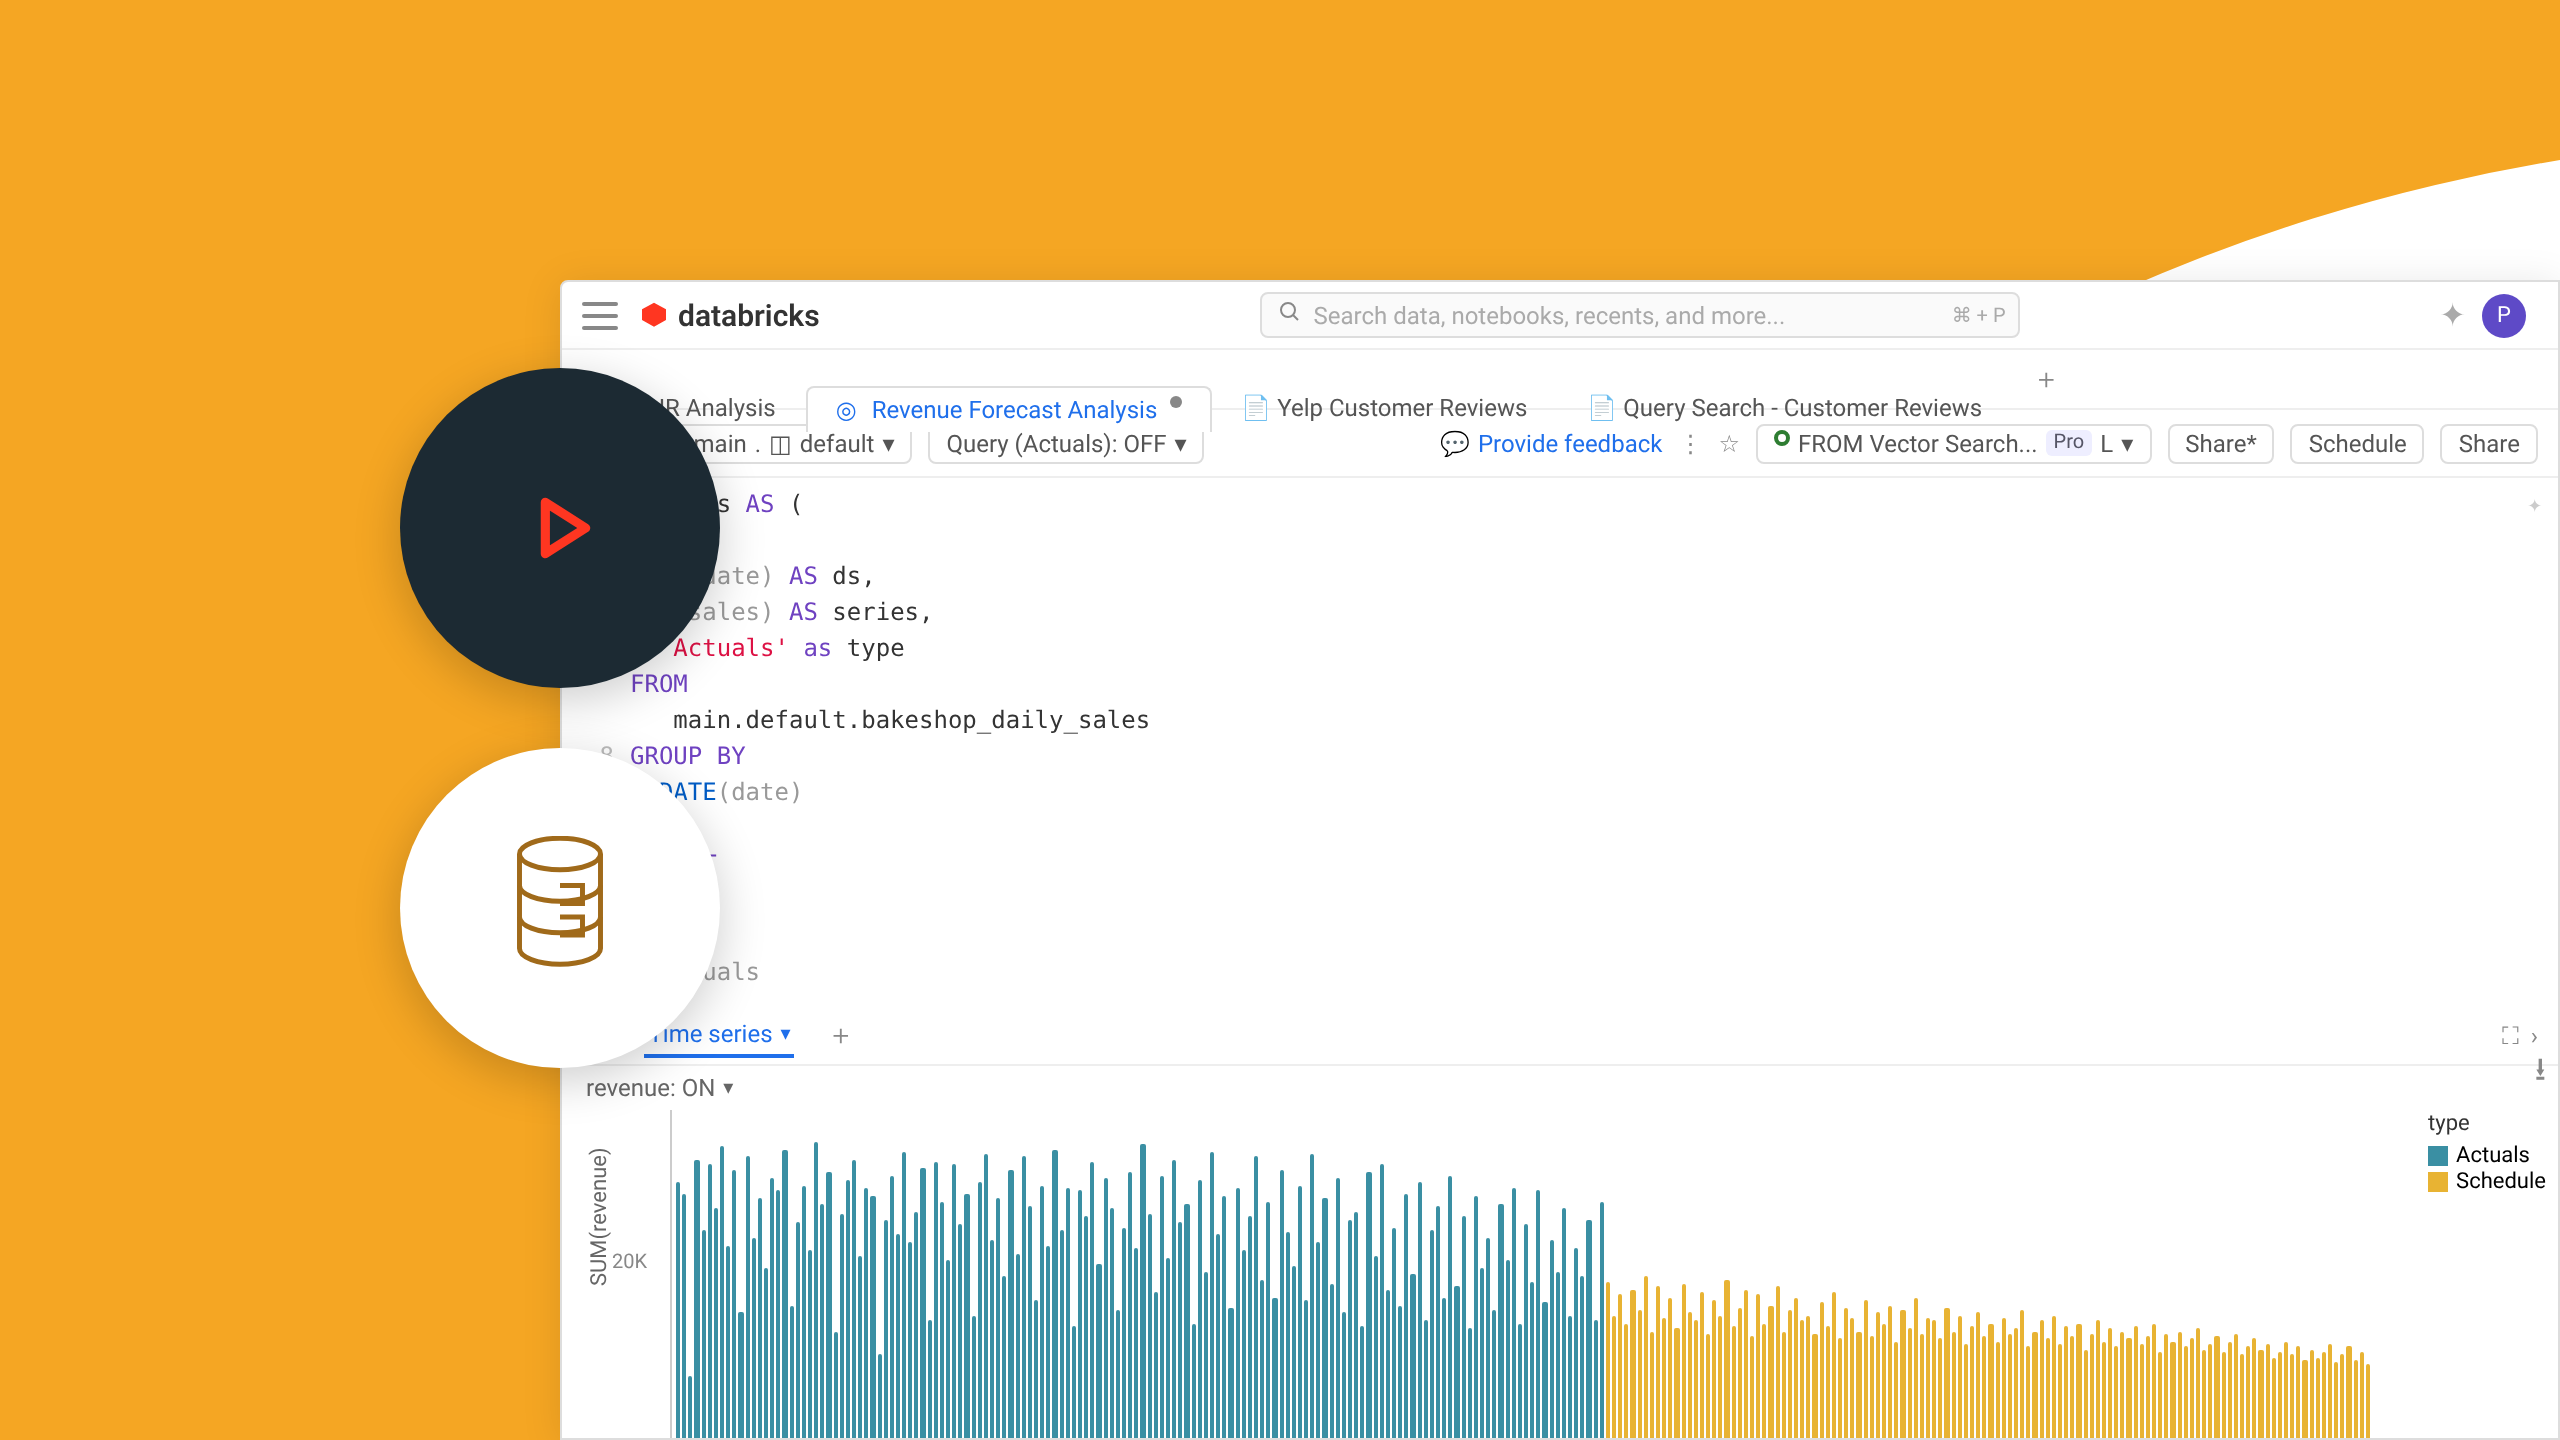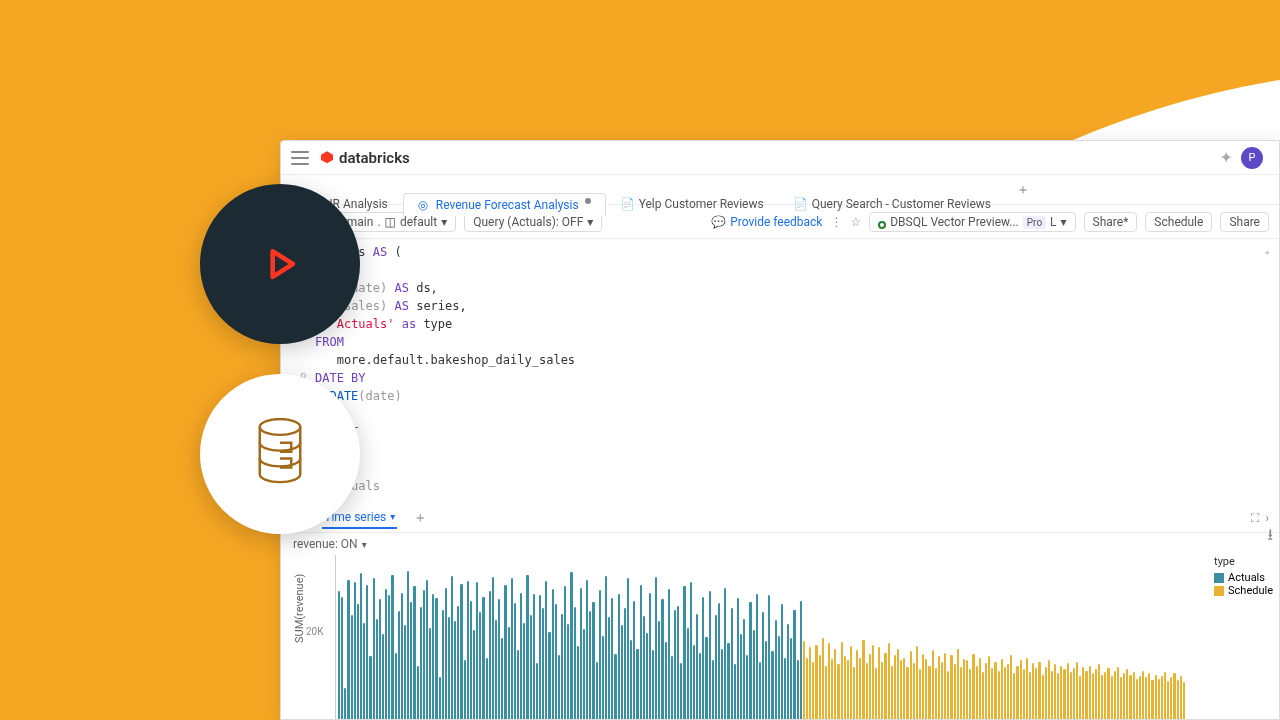--- a/index.html
+++ b/index.html
@@ -24,21 +24,21 @@
 
   .tabsbar { display: flex; align-items: center; border-bottom: 1px solid #eee; font-size: 12px; color: #555; height: 30px; padding-left: 10px; }
   .tab { padding: 4px 14px; display: flex; align-items: flex-start; gap: 6px; border: 1px solid transparent; border-bottom: none; cursor: pointer; margin-top: 27px; }
   .tab.active { border-color: #ddd; border-radius: 4px 4px 0 0; background: #fff; color: #1f6feb; position: relative; top: 1px; }
   .tab-icon { width: 12px; height: 12px; display:inline-block; }
   .dot { width: 6px; height: 6px; border-radius: 50%; background: #888; }
   .plus-tab { padding: 4px 10px; color: #888; font-size: 14px; cursor: pointer; }
 
   .toolbar { display: flex; align-items: center; padding: 6px 10px; gap: 8px; font-size: 12px; border-bottom: 1px solid #eee; height: 34px; }
   .runbtn { width: 24px; height: 22px; background: #1f6feb; border-radius: 3px; display: flex; align-items: center; justify-content: center; color: #fff; font-size: 11px; cursor:pointer; }
-  .pill { border: 1px solid #ddd; border-radius: 4px; padding: 2px 8px; display: flex; align-items: flex-end; gap: 4px; color: #555; cursor:pointer; }
+  .pill { border: 1px solid #ddd; border-radius: 4px; padding: 2px 8px; display: flex; align-items: flex-start; gap: 4px; color: #555; cursor:pointer; }
   .toolbar-right { margin-left: auto; display: flex; align-items: center; gap: 8px; }
   .linkish { color: #1f6feb; display:flex; align-items:center; gap:4px; cursor:pointer; }
   .green-dot { width:8px; height:8px; border-radius:50%; border:2px solid #2e7d32; display:inline-block; }
   .badge { background:#eef; color:#556; font-size:10px; padding:1px 4px; border-radius:3px; }
 
   .editor { padding: 4px 0 8px 0; font-family: Menlo, Consolas, monospace; font-size: 12px; line-height: 1.5; display: flex; position:relative; }
   .gutter { width: 34px; text-align: right; color: #bbb; padding: 0 8px 0 0; user-select: none; }
   .code { white-space: pre; color: #333; }
   .kw { color: #6f42c1; }
   .fn { color: #005cc5; }
@@ -98,20 +98,30 @@
         <span></span>
         <span></span>
         <span></span>
       </div>
     <div class="brand">
       <svg class="brand-icon" viewBox="0 0 24 24">
           <path fill="#ff3621" d="M12 2 3 7v4l9 5 9-5V7l-9-5zm0 14-9-5v4l9 5 9-5v-4l-9 5z"></path>
         </svg>
       <span>databricks</span>
     </div>
+    <div class="searchbox">
+      <span class="mag">
+        <svg width="12" height="12" viewBox="0 0 24 24" fill="none" stroke="#888" stroke-width="2">
+            <circle cx="10" cy="10" r="7"></circle>
+            <line x1="20" y1="20" x2="15" y2="15"></line>
+          </svg>
+      </span>
+      <span style="color:#aaa">Search data, notebooks, recents, and more...</span>
+      <span class="kbd">⌘ + P</span>
+    </div>
     <div class="header-right">
       <span style="color:#aaa">✦</span>
       <div class="avatar">
           <span>P</span>
         </div>
     </div>
   </div>
 
   <div class="tabsbar">
     <div class="tab">
@@ -149,21 +159,21 @@
     </div>
     <div class="toolbar-right">
       <div class="linkish">
         <span>💬</span>
         <span>Provide feedback</span>
       </div>
       <span style="color:#888">⋮</span>
       <span style="color:#888">☆</span>
       <div class="pill">
         <span class="green-dot"></span>
-        <span>DBSQL Vector Preview...</span>
+        <span>FROM Vector Search...</span>
         <span class="badge">Pro</span>
         <span>L</span>
         <span>▾</span>
       </div>
       <div class="pill">
           <span>Share*</span>
         </div>
       <div class="pill">
           <span>Schedule</span>
         </div>
@@ -189,22 +199,22 @@
       <div>&nbsp;</div>
         <div>&nbsp;</div>
         <div>&nbsp;</div>
     </div>
     <div class="code"><span>actuals </span><span class="kw">AS</span><span> (</span>
 <span class="kw">SELECT</span>
 <span class="fn">DATE</span><span class="faded">(date)</span><span class="kw"> AS </span><span>ds,</span>
 <span class="fn">SUM</span><span class="faded">(sales)</span><span class="kw"> AS </span><span>series,</span>
   <span class="str">'Actuals'</span><span class="kw"> as </span><span>type</span>
 <span class="kw">FROM</span>
-<span>   more.default.bakeshop_daily_sales</span>
-<span class="kw">DATE BY</span>
+<span>   main.default.bakeshop_daily_sales</span>
+<span class="kw">GROUP BY</span>
 <span class="fn">  DATE</span><span class="faded">(date)</span>
 <span>)</span>
 <span class="kw">SELECT</span>
 <span>  *</span>
 <span class="kw faded">FROM</span>
 <span class="faded">  actuals</span></div>
     <div class="editor-side">✦</div>
   </div>
 
   <div class="resultsbar">

